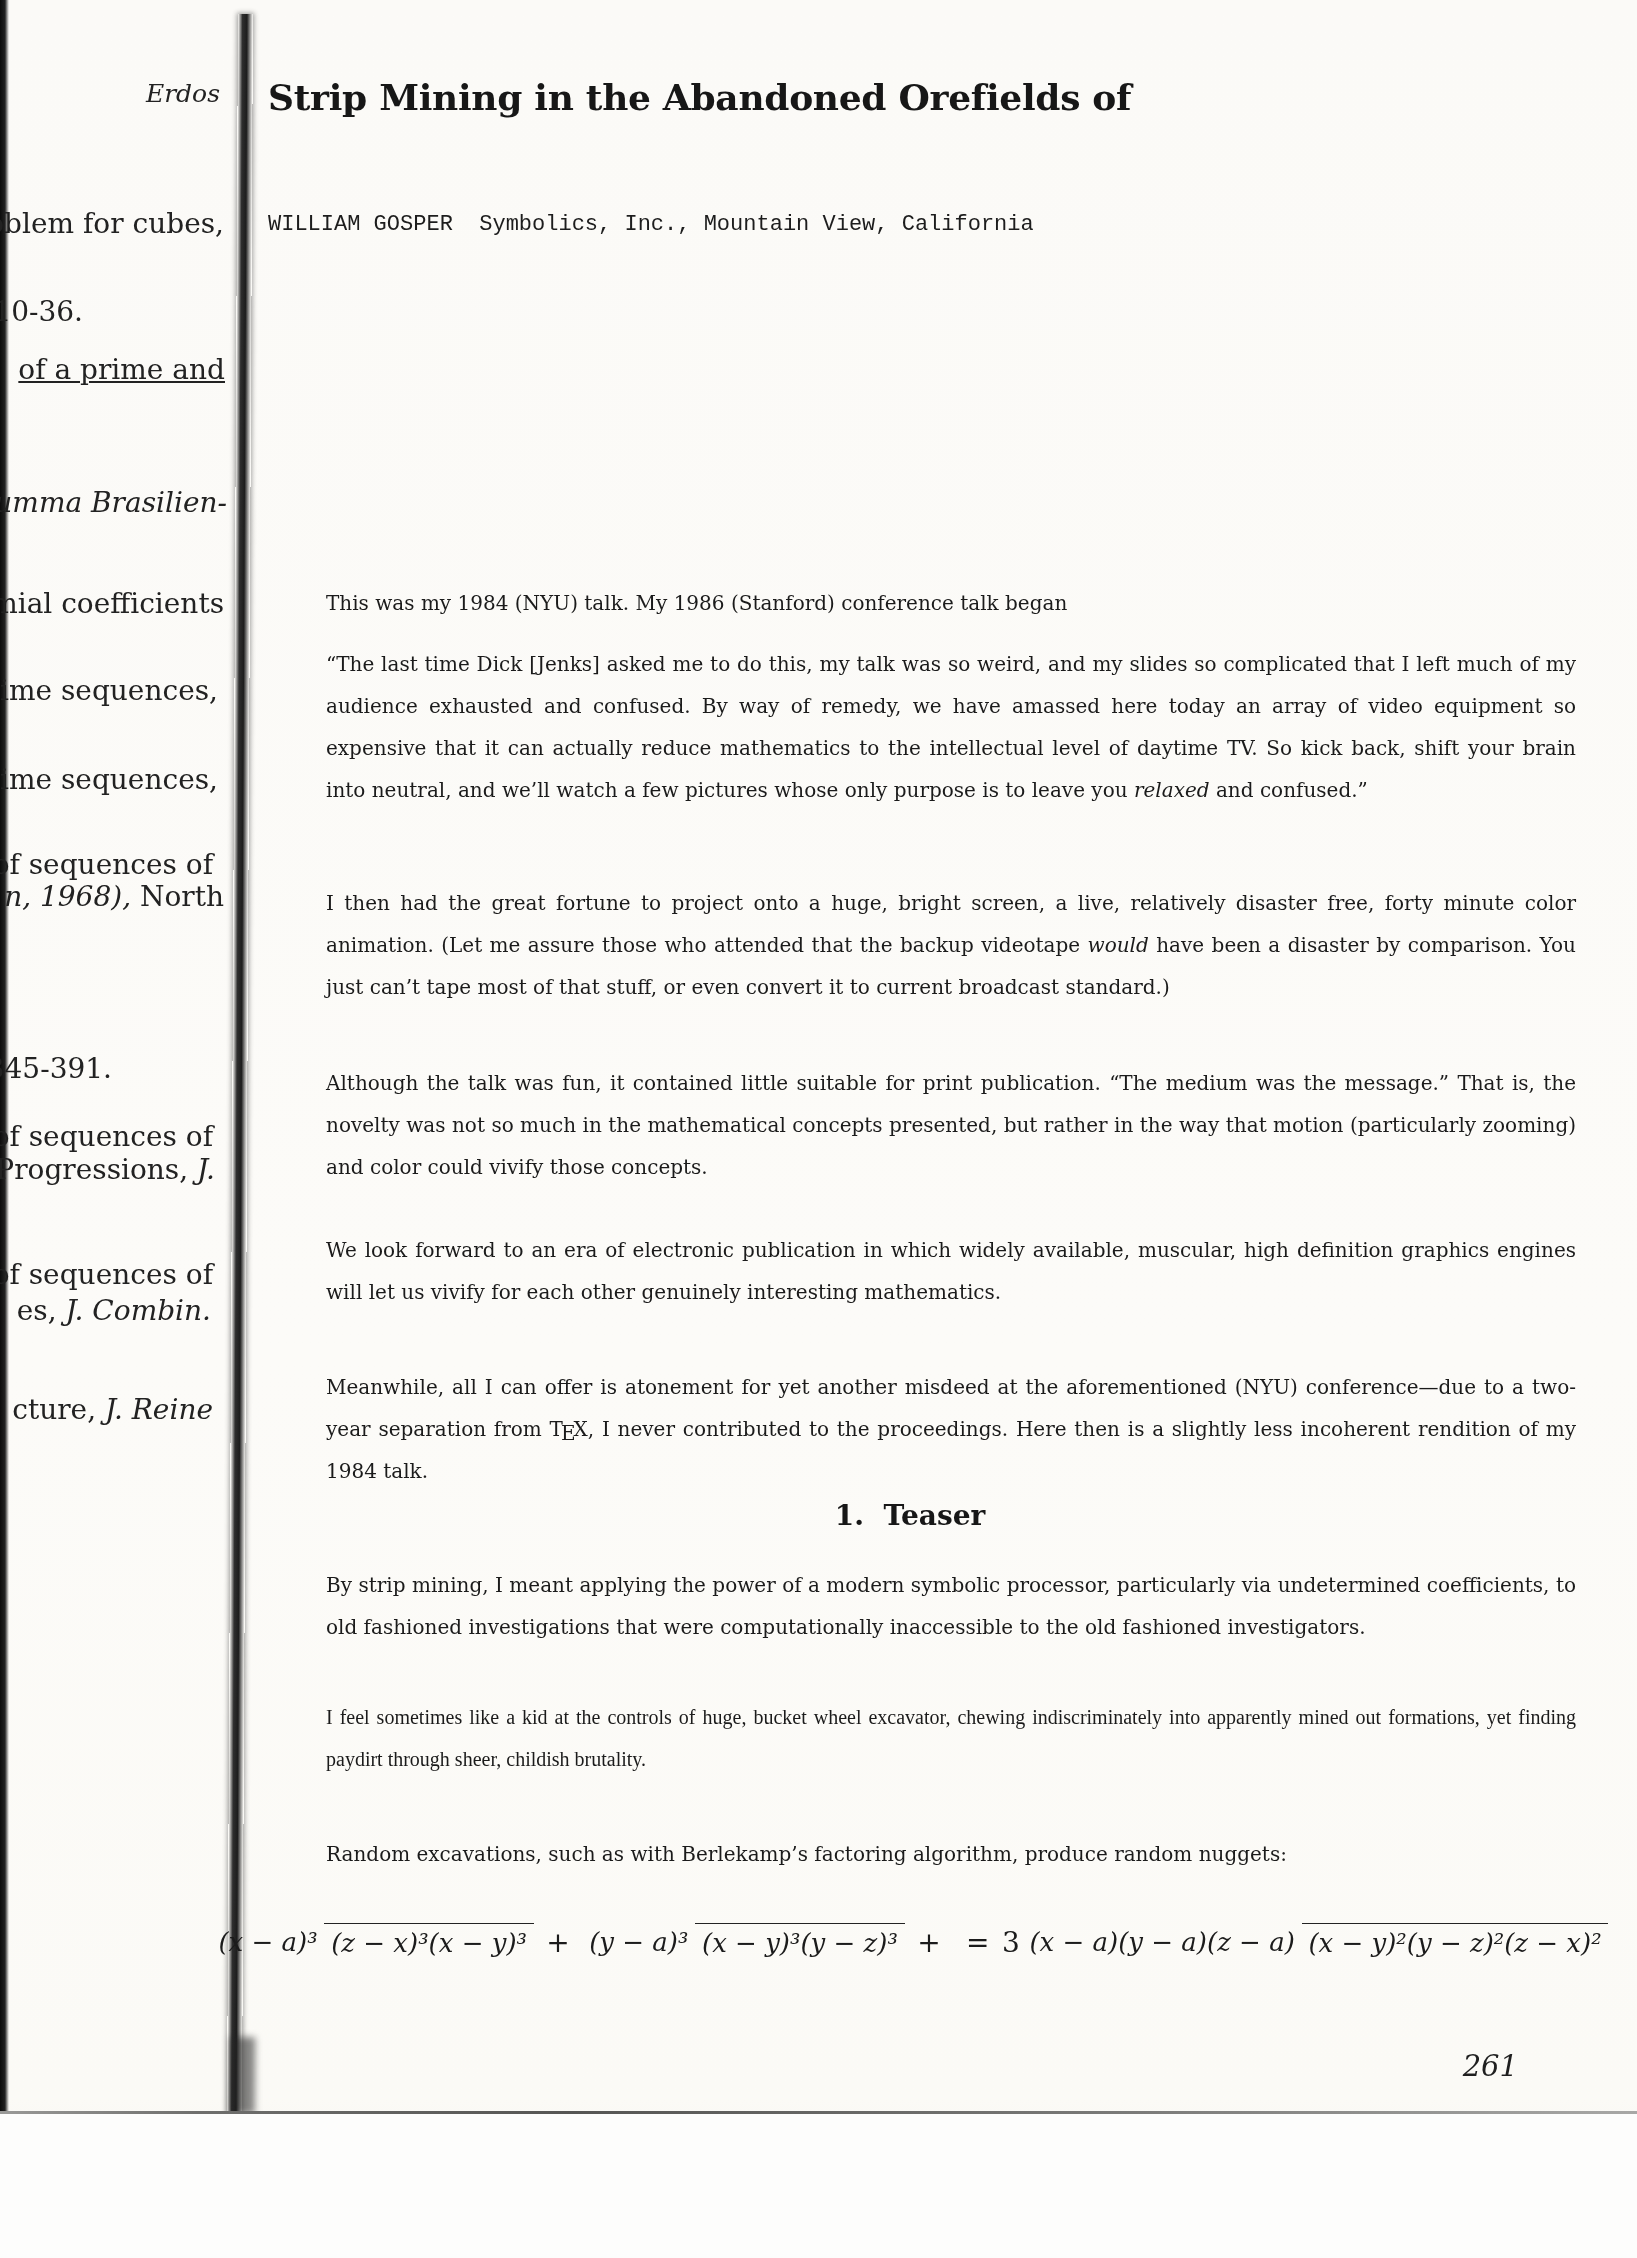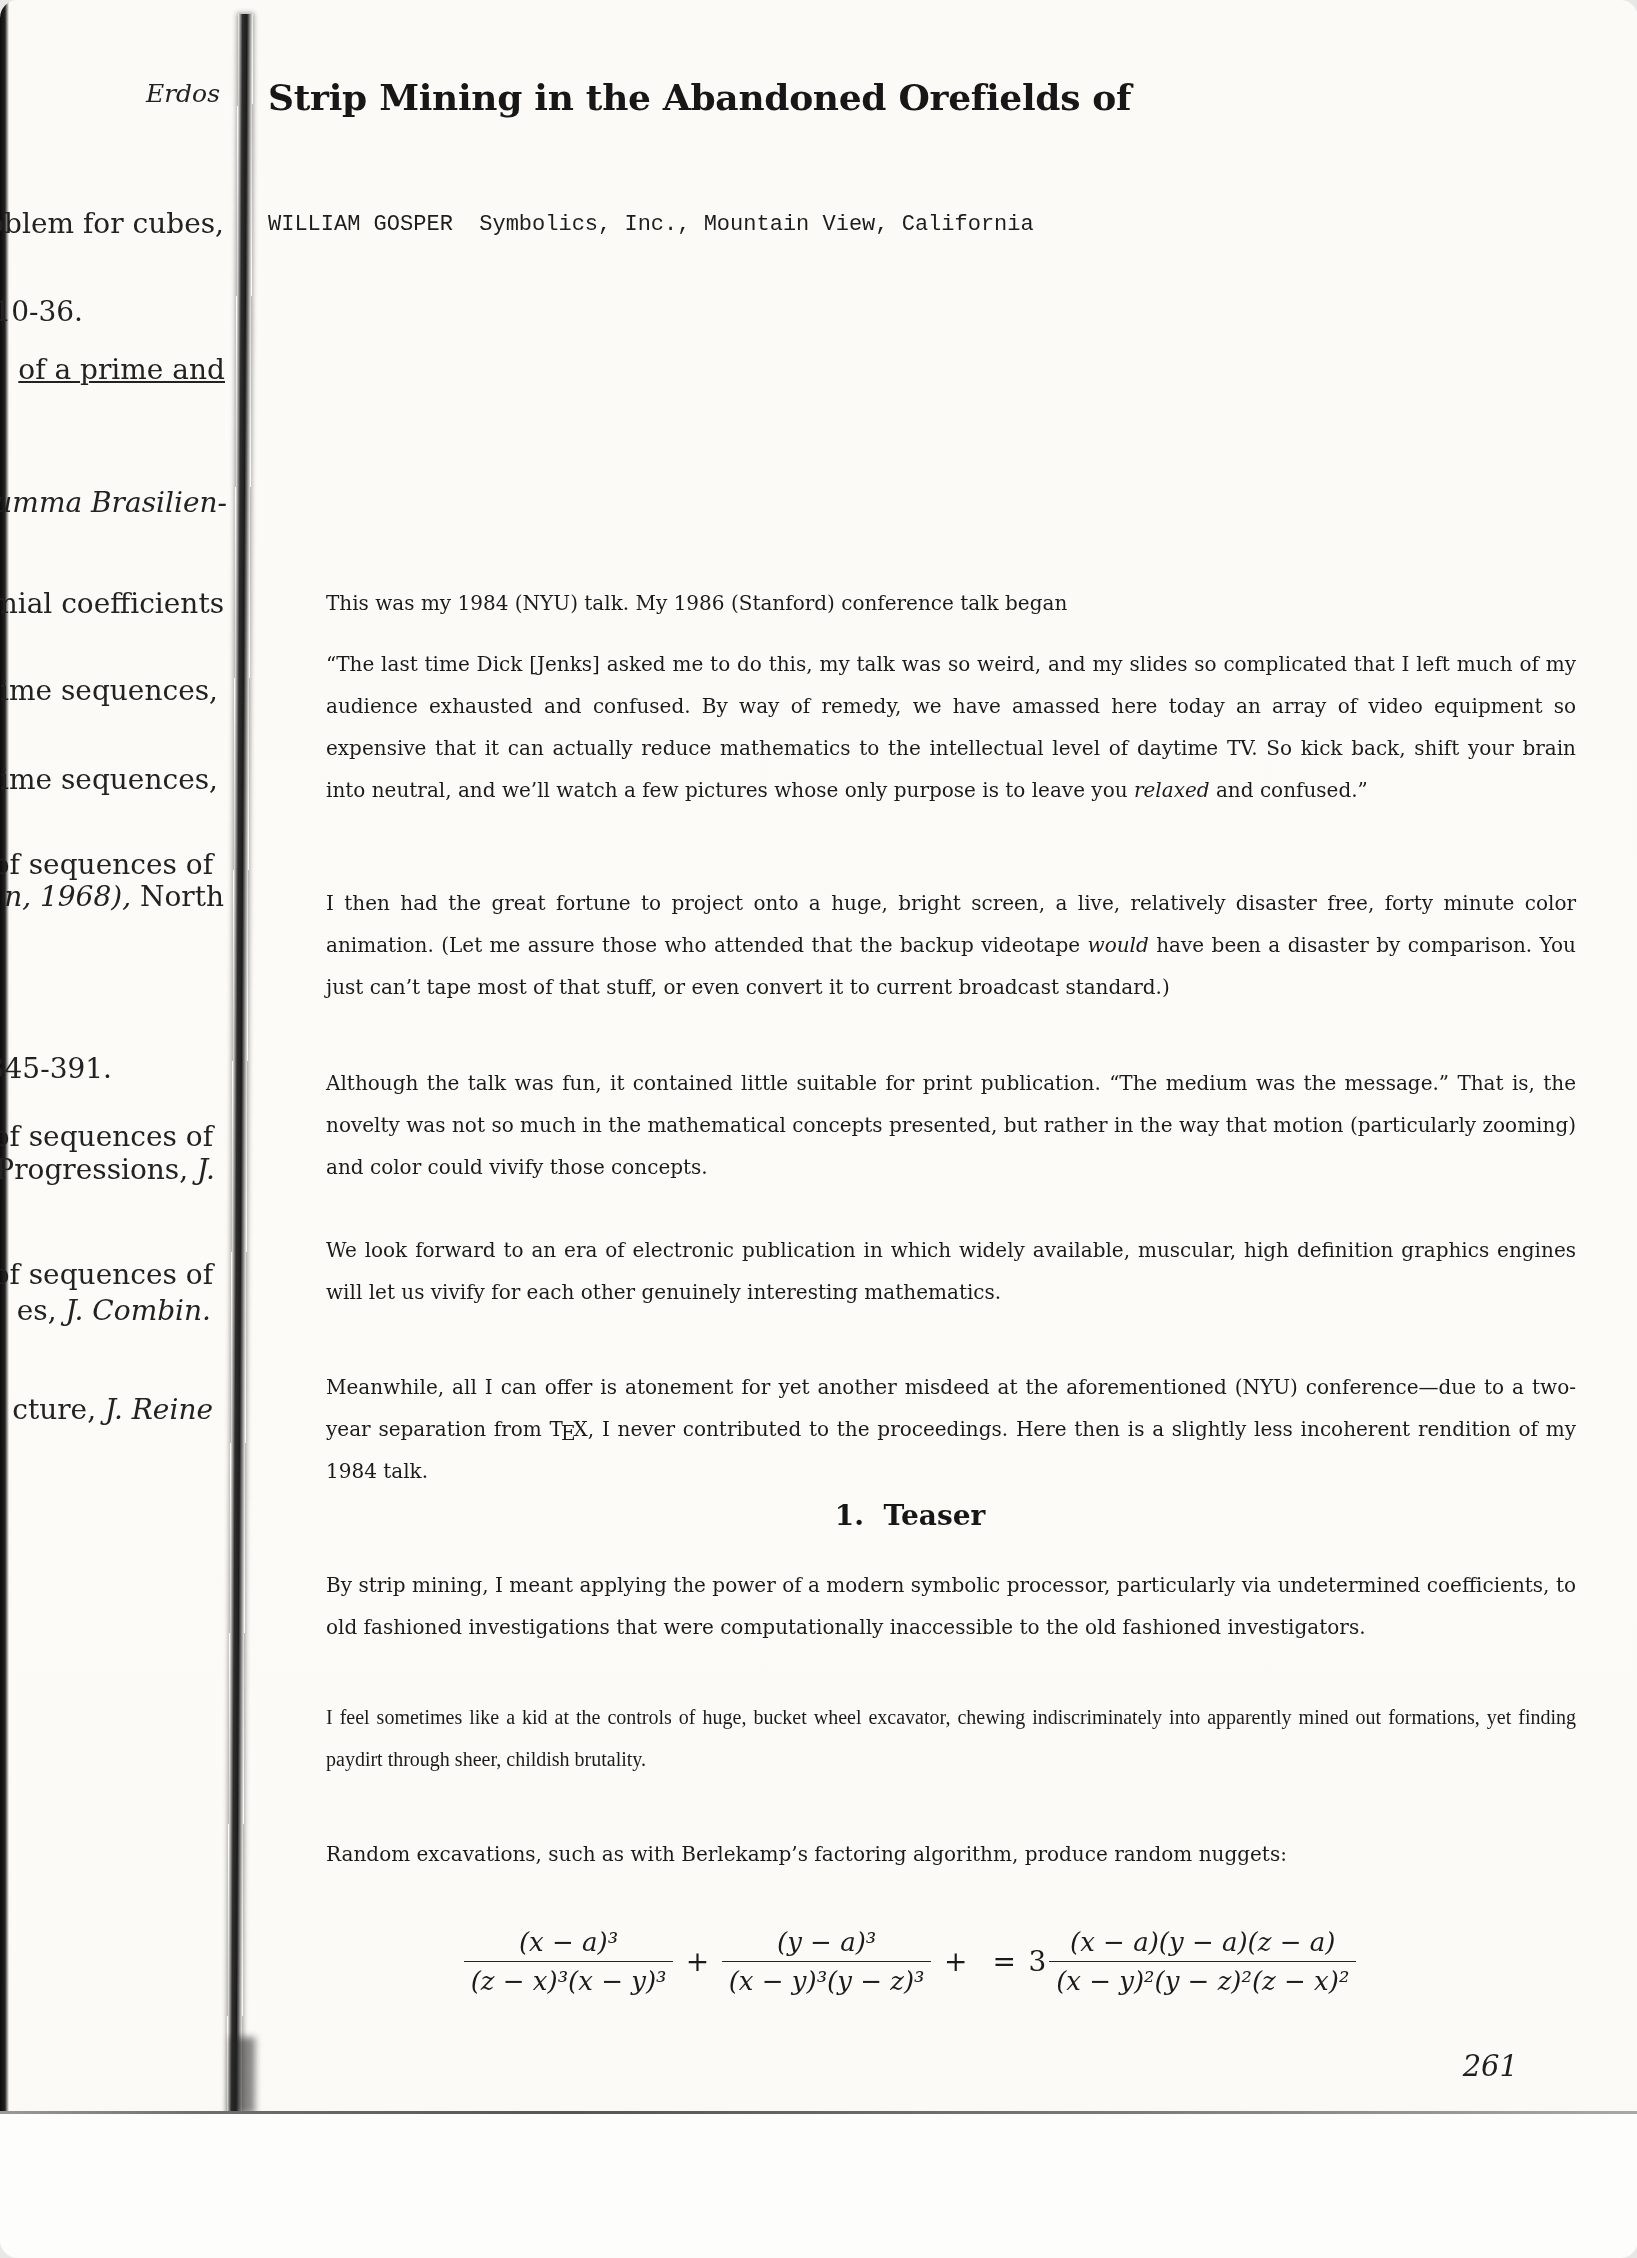--- a/index.html
+++ b/index.html
@@ -3,21 +3,20 @@
 <meta charset="utf-8">
 <style>
   html,body{margin:0;padding:0;background:#e8e8e6;}
   #page{
     position:relative;
     width:1638px;height:2258px;
     background:linear-gradient(180deg,#fbfaf7 0%,#fcfbf8 60%,#fbfaf6 93%,#f3f2ef 99%,#eeedea 100%);
     overflow:hidden;
     font-family:"DejaVu Serif",serif;
     color:#1b1b1b;
-    border-radius:18px;
   }
   
   .left-edge{position:absolute;left:0;top:0;width:8.7px;height:2120px;
     background:linear-gradient(90deg,#0c0c0c 0%,#222 55%,rgba(40,40,40,0) 100%);}
   .gutter-bar{position:absolute;left:238px;top:13.5px;width:14.5px;height:2101px;
     background:linear-gradient(90deg,rgba(40,40,40,0) 0%,#2e2e2e 30%,#1d1d1d 60%,rgba(45,45,45,0) 100%);
     transform:rotate(0.3deg);transform-origin:top center;
     box-shadow:0 0 4.8px 1px rgba(40,40,40,0.45);}
   .gutter-smudge{position:absolute;left:230px;top:2037px;width:25px;height:77px;
     background:rgba(35,35,35,0.55);filter:blur(3.9px);transform:rotate(0.3deg);}
@@ -38,21 +37,21 @@
     font-size:28px;font-weight:bold;color:#171717;white-space:pre;}
   .para{position:absolute;left:285px;width:1250px;
     font-size:20px;line-height:42px;text-align:justify;color:#1b1b1b;hyphens:none;margin-left:41px;}
   .s-i{font-style:italic;}
   .tex-E{display:inline-block;transform:translateY(0.215em);margin:0 -0.10em;}
 
   
   .formula{position:absolute;left:285px;top:1923px;width:1250px;
     display:flex;justify-content:center;align-items:center;
     font-size:26px;font-style:italic;color:#1b1b1b;}
-  .frac{display:inline-flex;flex-direction:column;align-items:center;}
+  .frac{display:inline-flex;align-items:center;}
   .num,.den{padding:2.9px 6.8px;line-height:1.25;white-space:nowrap;}
   .den{border-top:1.9px solid #232323;}
   .op{margin:0 12.6px;font-style:normal;font-size:28px;}
   .coef{font-style:normal;margin-right:2.9px;font-size:28px;}
 
   .page-number{position:absolute;left:285px;top:2049px;width:1233px;text-align:right;
     font-size:29px;font-style:italic;color:#1f1f1f;}
 </style>
 </head>
 <body>

